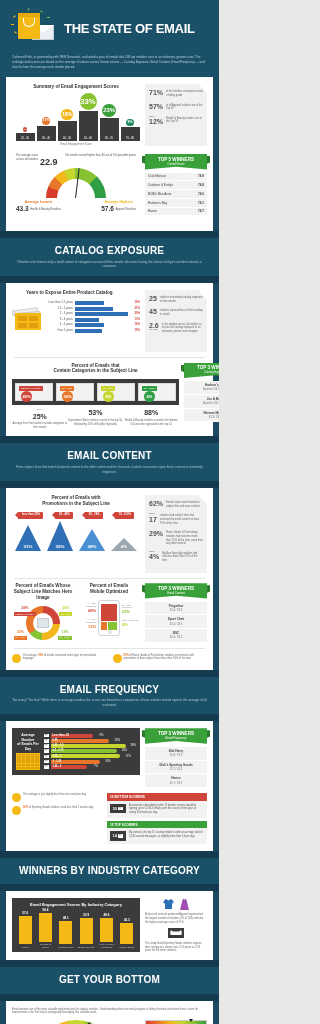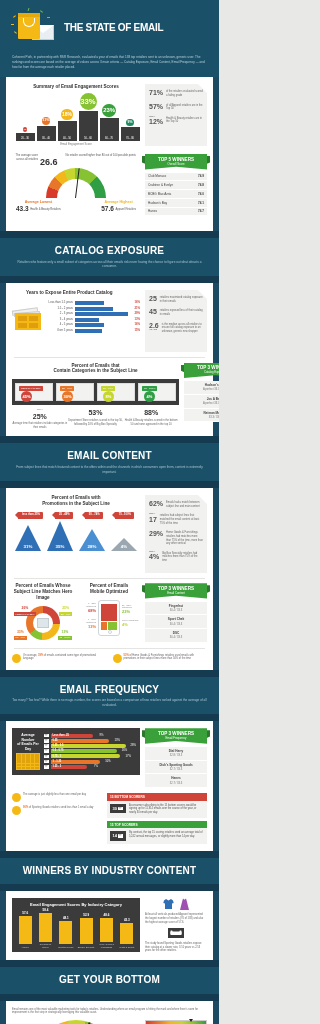--- a/index.html
+++ b/index.html
@@ -42,21 +42,21 @@
   }
   .spark { position:absolute; background:#f5b916; width:3px; height:1px; }
   .s1 { left:3px; top:8px; transform:rotate(-40deg); }
   .s2 { left:1px; top:16px; }
   .s3 { left:4px; top:24px; transform:rotate(40deg); }
   .s4 { left:30px; top:3px; transform:rotate(40deg); background:#79c143; }
   .s5 { left:37px; top:9px; background:#79c143; }
   .s6 { left:17px; top:1px; transform:rotate(-70deg); background:#79c143;}
   .hero-text { flex:1; text-align:left; padding-left:2px; }
   .hero-l1 {
-    font-size:10px; font-weight:bold; color:#ffffff;
+    font-size:13px; font-weight:bold; color:#ffffff;
     letter-spacing:-0.3px; line-height:1; white-space:nowrap;
   }
   .hero-l2 {
     font-size:14.5px; font-weight:bold; color:#f5a623;
     letter-spacing:-0.3px; line-height:1.05; margin-top:1px;
   }
 
   .intro {
     background:#1b5168; color:#b8cdd9;
     padding:3px 12px 8px 12px; font-size:3.1px; line-height:1.55; text-align:left;
@@ -381,21 +381,21 @@
         </div>
       </div>
     </div>
 
     <div class="row" style="margin-top:7px;">
       <div class="col-main">
         <div style="display:flex;align-items:flex-start;gap:2px;">
           <div style="width:26px;text-align:right;">
             <div class="callout">The average score across all retailers</div>
           </div>
-          <div class="avg-score" style="padding-top:2px;">26.6</div>
+          <div class="avg-score" style="padding-top:2px;">22.9</div>
           <div style="flex:1;padding-left:6px;">
             <div class="callout">No retailer scored higher than 80 out of 100 possible points</div>
           </div>
         </div>
         <div class="gauge-wrap">
           <div class="gauge">
             <div class="gauge-arc"></div>
             <div class="gauge-hole"></div>
             <div class="needle"></div>
           </div>
@@ -896,21 +896,21 @@
             <span class="env-ico"></span>
           </div>
           <div class="sq-txt">By contrast, the top 15 scoring retailers send an average total of 5,242 annual messages, or slightly more than 14 per day.</div>
         </div>
       </div>
     </div>
   </div>
 
   <div class="band"></div>
   <div class="banner">
-    <div class="banner-title">WINNERS BY INDUSTRY CONTENT</div>
+    <div class="banner-title">WINNERS BY INDUSTRY CATEGORY</div>
   </div>
   <div class="band"></div>
 
   <div class="card">
     <div class="row">
       <div class="col-main">
         <div class="ind-panel">
           <div class="ind-title" id="ind-title">Email Engagement Scores By Industry Category</div>
           <div class="ind-bars" id="ind-bars">
               <div class="ind-col">

